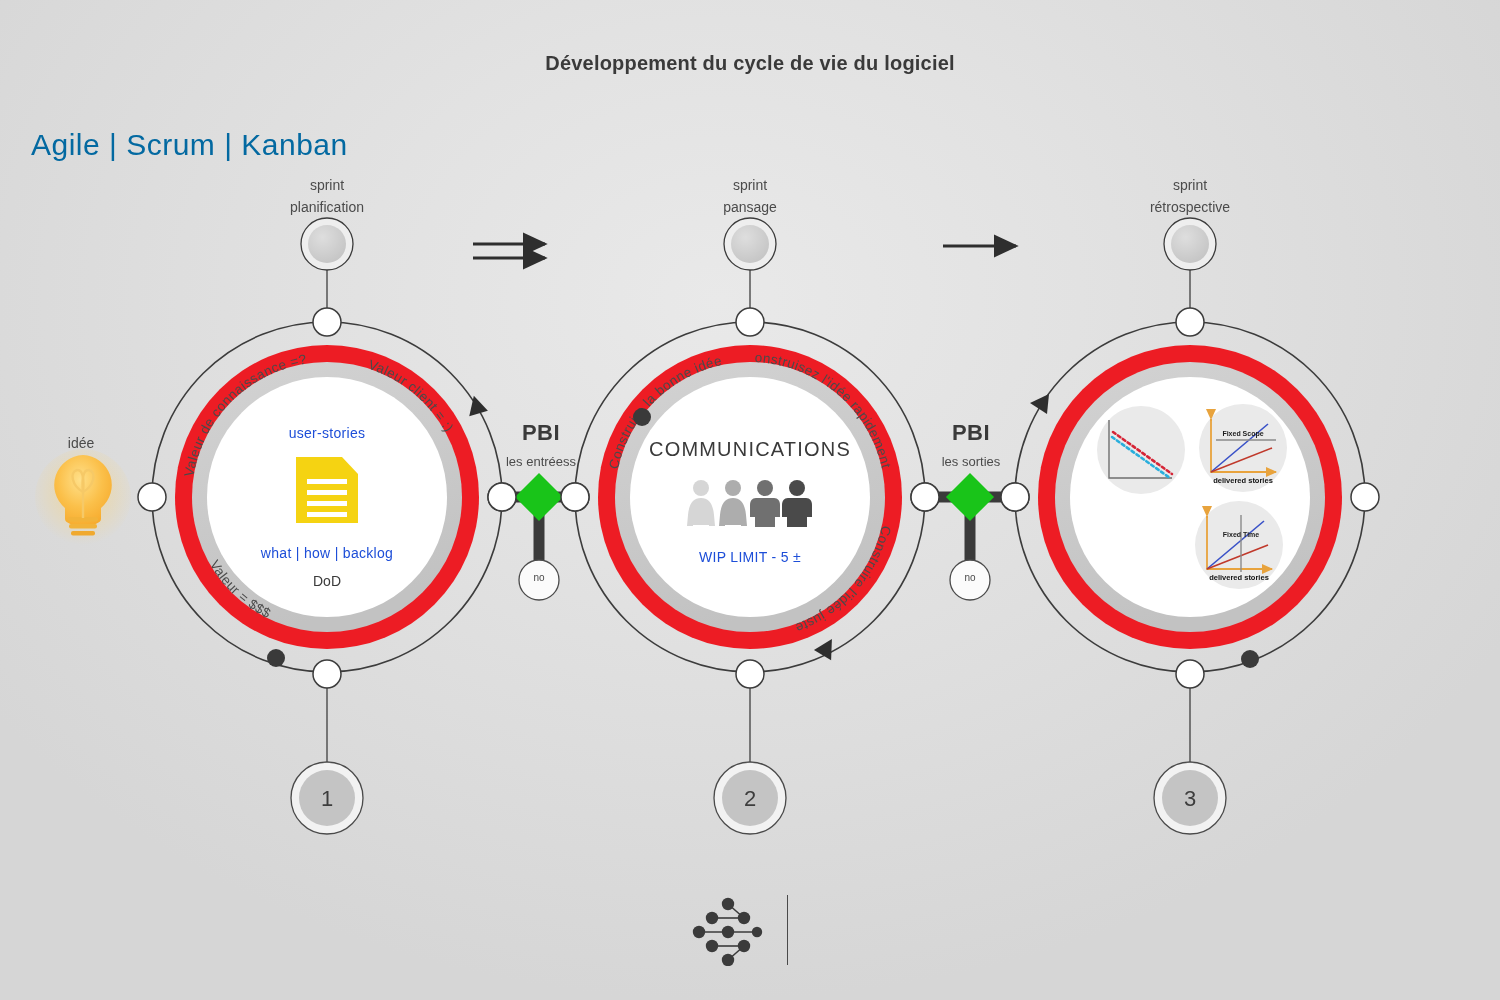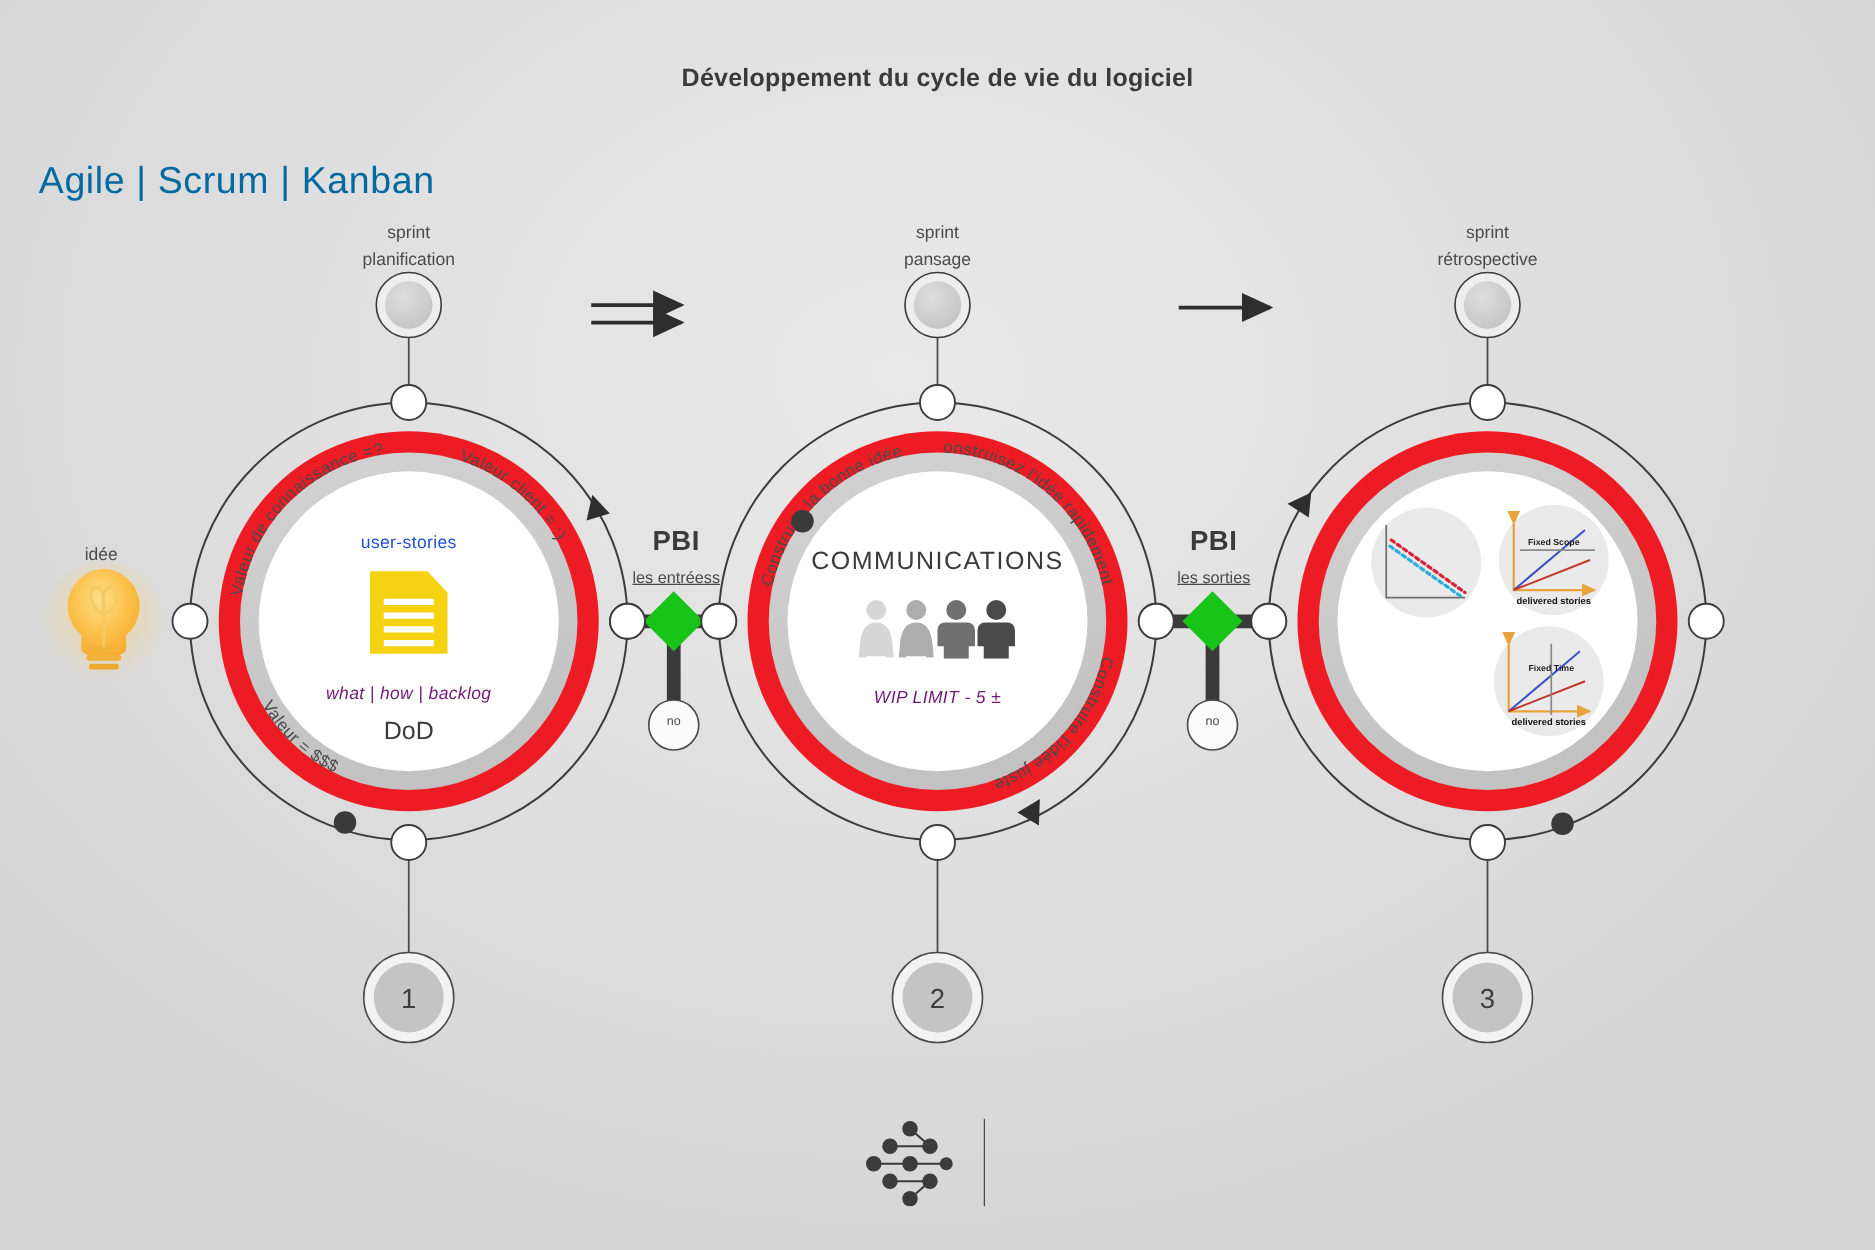--- a/index.html
+++ b/index.html
@@ -29,35 +29,35 @@
     position:absolute;text-align:center;width:220px;
     font-size:14px;color:#4b4b4b;line-height:1.55;
   }
   .sprint-cap .l2{display:block;}
 
   
   .pbi{
     position:absolute;text-align:center;width:180px;
   }
   .pbi .pbi-t{font-size:22px;font-weight:bold;color:#3a3a3a;letter-spacing:.5px;}
-  .pbi .pbi-s{font-size:13px;color:#4b4b4b;margin-top:8px;display:block;text-decoration:underline;}
+  .pbi .pbi-s{font-size:13px;color:#4b4b4b;margin-top:8px;display:block;}
 
   
   .idea-label{
     position:absolute;left:46px;top:435px;width:70px;text-align:center;
     font-size:14px;color:#4b4b4b;
   }
 
   
   .inner-content{
     position:absolute;text-align:center;color:#333;
   }
   .c-head{font-size:14px;color:#1d4ed8;letter-spacing:.3px;}
-  .c-sub{font-size:14px;color:#701a75;letter-spacing:.3px;font-style:italic;}
-  .c-sub2{font-size:20px;color:#3a3a3a;margin-top:12px;}
+  .c-sub{font-size:14px;color:#1d4ed8;letter-spacing:.3px;}
+  .c-sub2{font-size:14px;color:#3a3a3a;margin-top:12px;}
   .c-head-wide{font-size:20px;color:#3a3a3a;letter-spacing:1.2px;}
 
   .doc-icon{margin:14px auto 16px auto;}
   .people{display:flex;justify-content:center;align-items:flex-end;gap:6px;margin:18px 0 22px 0;}
 
   
   .num{
     position:absolute;width:70px;text-align:center;
     font-size:22px;color:#3d3d3d;
   }

